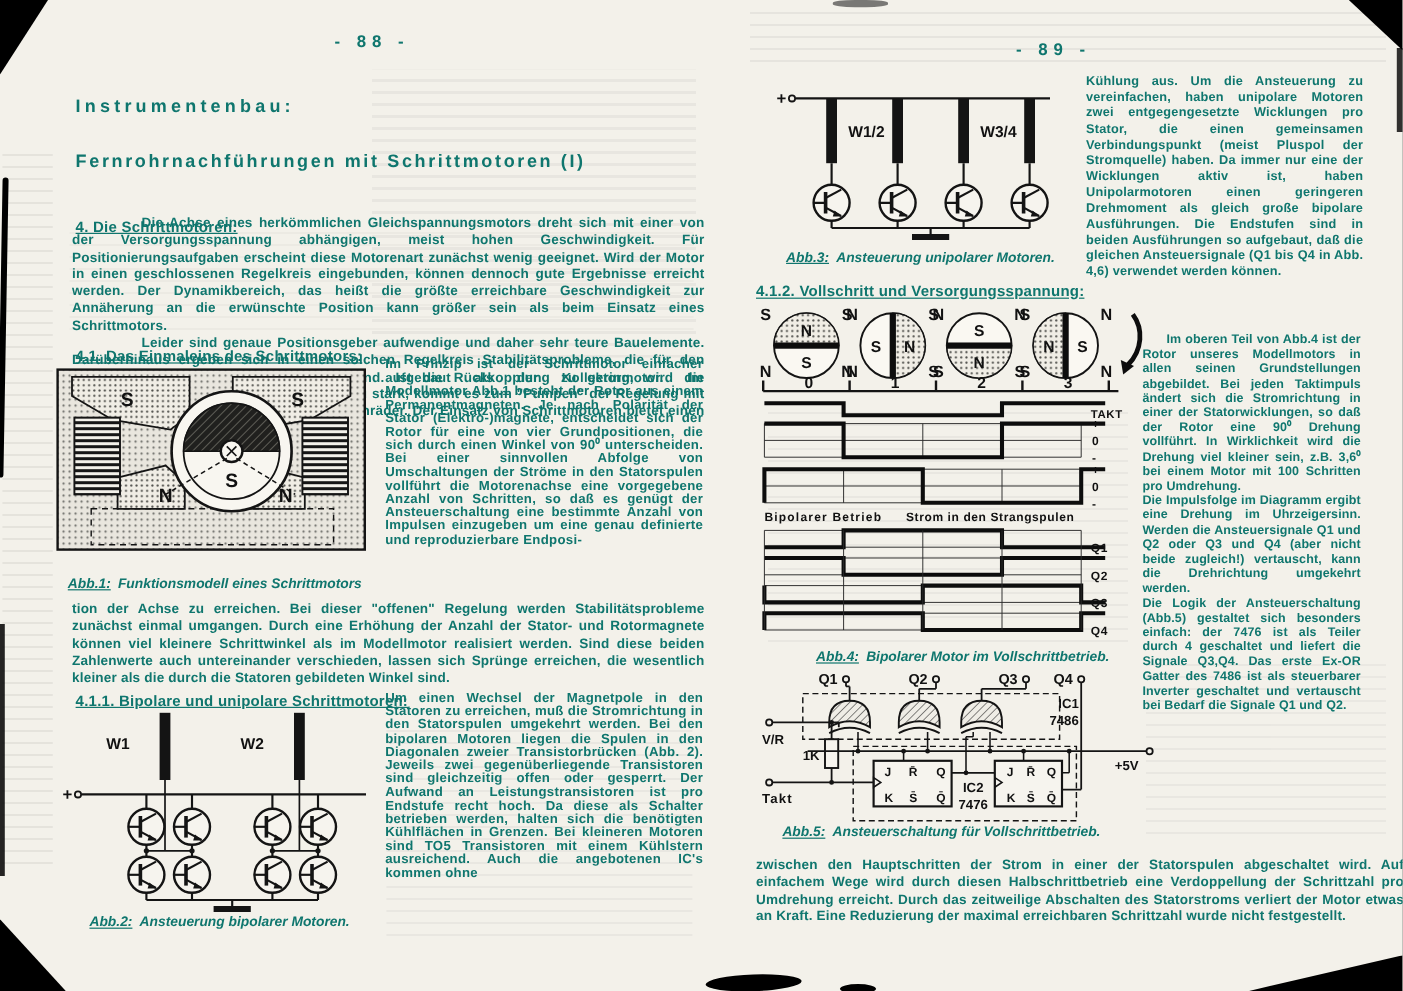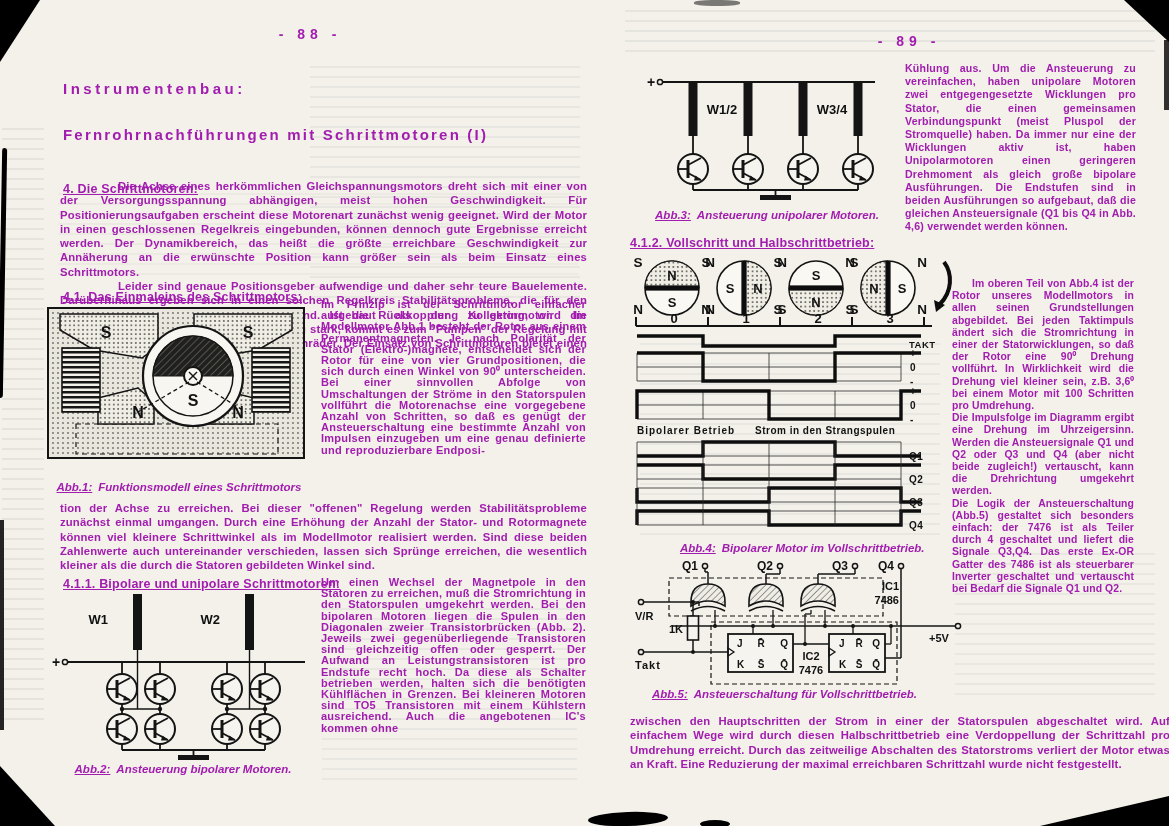--- a/index.html
+++ b/index.html
@@ -1,17 +1,17 @@
 <!DOCTYPE html>
 <html><head>
 <meta charset="utf-8">
 <style>
   html,body{margin:0;padding:0;background:#6b6b6b;}
   .scan{position:relative;width:1169px;height:826px;background:#f3f1ea;overflow:hidden;
-        font-family:"Liberation Sans",sans-serif;color:#a21caf;}
+        font-family:"Liberation Sans",sans-serif;color:#0f766e;}
   .abs{position:absolute;}
   .pageno{font-weight:700;font-size:14px;letter-spacing:5px;text-align:center;}
   .kicker{font-size:15px;font-weight:700;letter-spacing:3.5px;}
   .doctitle{font-size:15px;font-weight:700;letter-spacing:2.2px;margin:0;}
   .sechead{font-size:12.5px;font-weight:700;text-decoration:underline;margin:0;letter-spacing:.2px;}
   .bodywide{font-size:11.3px;line-height:14.3px;text-align:justify;font-weight:700;letter-spacing:.15px;}
   .bodywide p{margin:0;text-indent:58px;}
   .bodywide p.noindent{text-indent:0;}
   .colsm{font-size:11px;line-height:11.2px;text-align:justify;font-weight:700;letter-spacing:.25px;}
   .colsm p{margin:0;}
@@ -170,21 +170,21 @@
     <rect x="128" y="163" width="31" height="5" fill="#141414"></rect>
   </svg>
   <div class="abs caption" style="left:56px;top:763px;width:254px;">
     <span class="cl">Abb.2:</span><span>Ansteuerung bipolarer Motoren.</span>
   </div>
 
   <div class="abs colsm" style="left:321px;top:577px;width:265px;">
     <p>Um einen Wechsel der Magnetpole in den Statoren zu erreichen, muß die Stromrichtung in den Statorspulen umgekehrt werden. Bei den bipolaren Motoren liegen die Spulen in den Diagonalen zweier Transistorbrücken (Abb. 2). Jeweils zwei gegenüberliegende Transistoren sind gleichzeitig offen oder gesperrt. Der Aufwand an Leistungstransistoren ist pro Endstufe recht hoch. Da diese als Schalter betrieben werden, halten sich die benötigten Kühlflächen in Grenzen. Bei kleineren Motoren sind TO5 Transistoren mit einem Kühlstern ausreichend. Auch die angebotenen IC's kommen ohne</p>
   </div>
 
-  <div class="abs pageno" style="left:844px;top:33px;width:130px;">- 89 -</div>
+  <div class="abs pageno" style="left:813px;top:33px;width:130px;">- 89 -</div>
 
   <svg class="abs" style="left:645px;top:64px;" width="245" height="142" viewBox="0 0 245 142">
     <text x="2" y="23" font-size="14" fill="#111">+</text>
     <circle cx="15" cy="18" r="2.6" fill="none" stroke="#141414" stroke-width="1.5"></circle>
     <line x1="18" y1="18" x2="230" y2="18" stroke="#141414" stroke-width="1.8"></line>
     <rect x="43.5" y="18" width="9" height="54" fill="#141414"></rect>
     <rect x="98.5" y="18" width="9" height="54" fill="#141414"></rect>
     <rect x="153.5" y="18" width="9" height="54" fill="#141414"></rect>
     <rect x="208.5" y="18" width="9" height="54" fill="#141414"></rect>
     <text x="77" y="50" font-size="13" text-anchor="middle" fill="#111">W1/2</text>
@@ -206,21 +206,21 @@
     <rect x="115" y="131" width="31" height="5" fill="#141414"></rect>
   </svg>
   <div class="abs caption" style="left:638px;top:209px;width:258px;">
     <span class="cl">Abb.3:</span><span>Ansteuerung unipolarer Motoren.</span>
   </div>
 
   <div class="abs colr1" style="left:905px;top:62px;width:231px;">
     <p>Kühlung aus. Um die Ansteuerung zu vereinfachen, haben unipolare Motoren zwei entgegengesetzte Wicklungen pro Stator, die einen gemeinsamen Verbindungspunkt (meist Pluspol der Stromquelle) haben. Da immer nur eine der Wicklungen aktiv ist, haben Unipolarmotoren einen geringeren Drehmoment als gleich große bipolare Ausführungen. Die Endstufen sind in beiden Ausführungen so aufgebaut, daß die gleichen Ansteuersignale (Q1 bis Q4 in Abb. 4,6) verwendet werden können.</p>
   </div>
 
-  <h2 class="abs sechead" style="left:630px;top:236px;">4.1.2. Vollschritt und Halbschrittbetrieb:</h2>
+  <h2 class="abs sechead" style="left:630px;top:236px;">4.1.2. Vollschritt und Versorgungsspannung:</h2>
 
   <svg class="abs" id="rotors-svg" style="left:632px;top:252px;" width="330" height="80" viewBox="0 0 330 80">
       <g>
         <circle cx="40" cy="36" r="27" fill="#faf8f2" stroke="#141414" stroke-width="1.6"></circle>
         <path d="M 13 36 A 27 27 0 0 1 67 36 Z" fill="url(#stip2)" stroke="#141414" stroke-width="1"></path>
         <rect x="13" y="33.4" width="54" height="5.2" fill="#0d0d0d"></rect>
         <text x="40" y="28" text-anchor="middle" font-size="13" fill="#111">N</text>
         <text x="40" y="55" text-anchor="middle" font-size="13" fill="#111">S</text>
         <text x="6" y="15" text-anchor="middle" font-size="13.5" fill="#111">S</text>
         <text x="74" y="15" text-anchor="middle" font-size="13.5" fill="#111">S</text>

